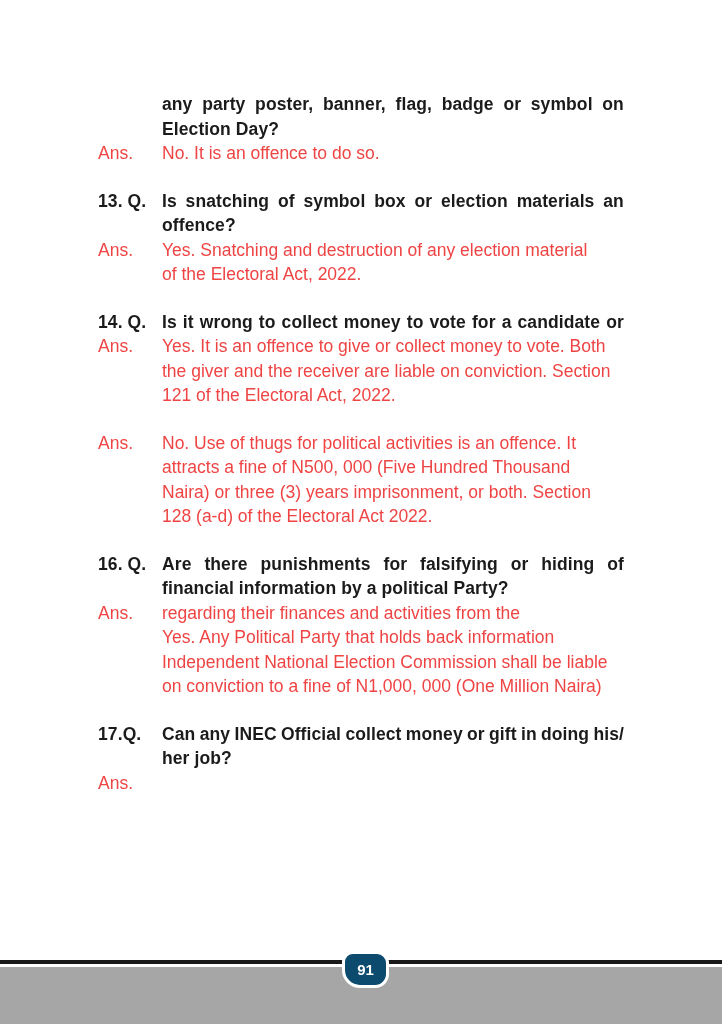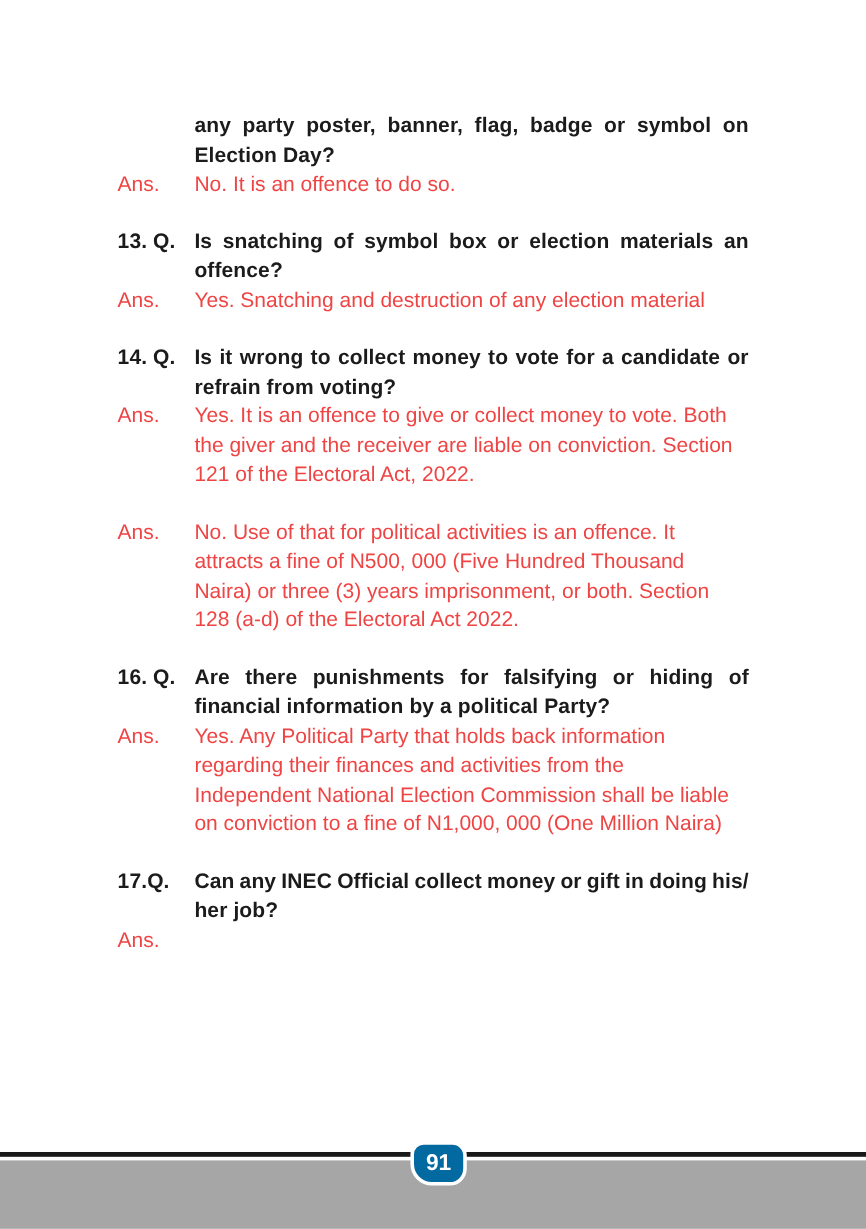--- a/index.html
+++ b/index.html
@@ -44,28 +44,28 @@
     position:absolute;
     left:0; top:967px;
     width:722px; height:57px;
     background:#a6a6a6;
     z-index:0;
   }
   .page-badge {
     position:absolute;
     left:342px; top:951px;
     width:47px; height:37px;
-    background:#0369a1;
+    background:#0c4a6e;
     border:3px solid #ffffff;
     border-radius:11px 12px 14px 18px;
     display:flex;
     align-items:center;
     justify-content:center;
     color:#ffffff;
-    font-size:19px;
+    font-size:15px;
     font-weight:bold;
     z-index:2;
   }
 </style>
 </head>
 <body>
 
 <div class="content">
     <div class="qa-block">
       <div class="row">
@@ -107,20 +107,21 @@
             <span>materials</span>
             <span>an</span>
           </div>
           <div class="line q">offence?</div>
         </div>
       </div>
       <div class="row">
         <div class="label-col line a">Ans.</div>
         <div class="text-col">
           <div class="line a">Yes. Snatching and destruction of any election material</div>
+          <div class="line a">of the Electoral Act, 2022.</div>
         </div>
       </div>
     </div>
     <div class="qa-block">
       <div class="row">
         <div class="label-col line q">14. Q.</div>
         <div class="text-col">
           <div class="line q stretch">
             <span>Is</span>
             <span>it</span>
@@ -128,37 +129,36 @@
             <span>to</span>
             <span>collect</span>
             <span>money</span>
             <span>to</span>
             <span>vote</span>
             <span>for</span>
             <span>a</span>
             <span>candidate</span>
             <span>or</span>
           </div>
-          <div class="line q">refrain from voting?</div>
         </div>
       </div>
       <div class="row">
         <div class="label-col line a">Ans.</div>
         <div class="text-col">
           <div class="line a">Yes. It is an offence to give or collect money to vote. Both</div>
           <div class="line a">the giver and the receiver are liable on conviction. Section</div>
           <div class="line a">121 of the Electoral Act, 2022.</div>
         </div>
       </div>
     </div>
     <div class="qa-block">
       <div class="row">
         <div class="label-col line a">Ans.</div>
         <div class="text-col">
-          <div class="line a">No. Use of that for political activities is an offence. It</div>
+          <div class="line a">No. Use of thugs for political activities is an offence. It</div>
           <div class="line a">attracts a fine of N500, 000 (Five Hundred Thousand</div>
           <div class="line a">Naira) or three (3) years imprisonment, or both. Section</div>
           <div class="line a">128 (a-d) of the Electoral Act 2022.</div>
         </div>
       </div>
     </div>
     <div class="qa-block">
       <div class="row">
         <div class="label-col line q">16. Q.</div>
         <div class="text-col">
@@ -171,22 +171,22 @@
             <span>or</span>
             <span>hiding</span>
             <span>of</span>
           </div>
           <div class="line q">financial information by a political Party?</div>
         </div>
       </div>
       <div class="row">
         <div class="label-col line a">Ans.</div>
         <div class="text-col">
+          <div class="line a">regarding their finances and activities from the</div>
           <div class="line a">Yes. Any Political Party that holds back information</div>
-          <div class="line a">regarding their finances and activities from the</div>
           <div class="line a">Independent National Election Commission shall be liable</div>
           <div class="line a">on conviction to a fine of N1,000, 000 (One Million Naira)</div>
         </div>
       </div>
     </div>
     <div class="qa-block">
       <div class="row">
         <div class="label-col line q">17.Q.</div>
         <div class="text-col">
           <div class="line q stretch">

